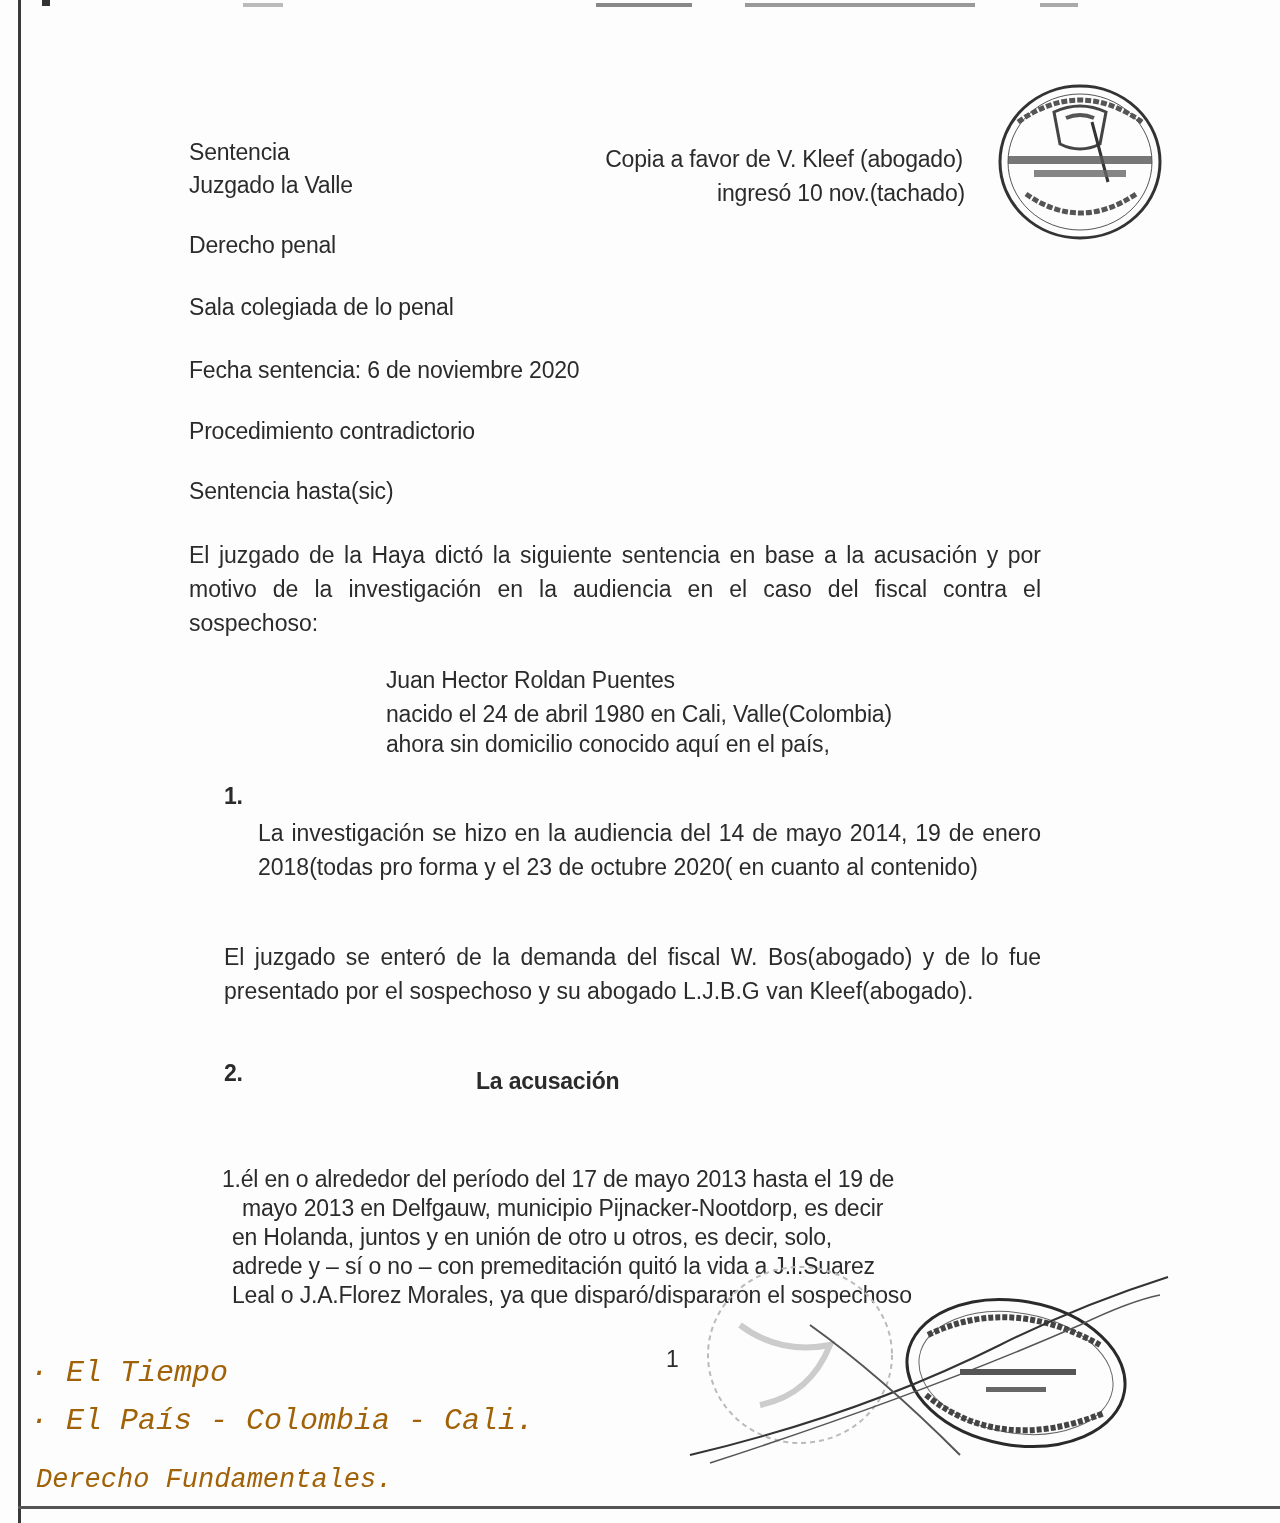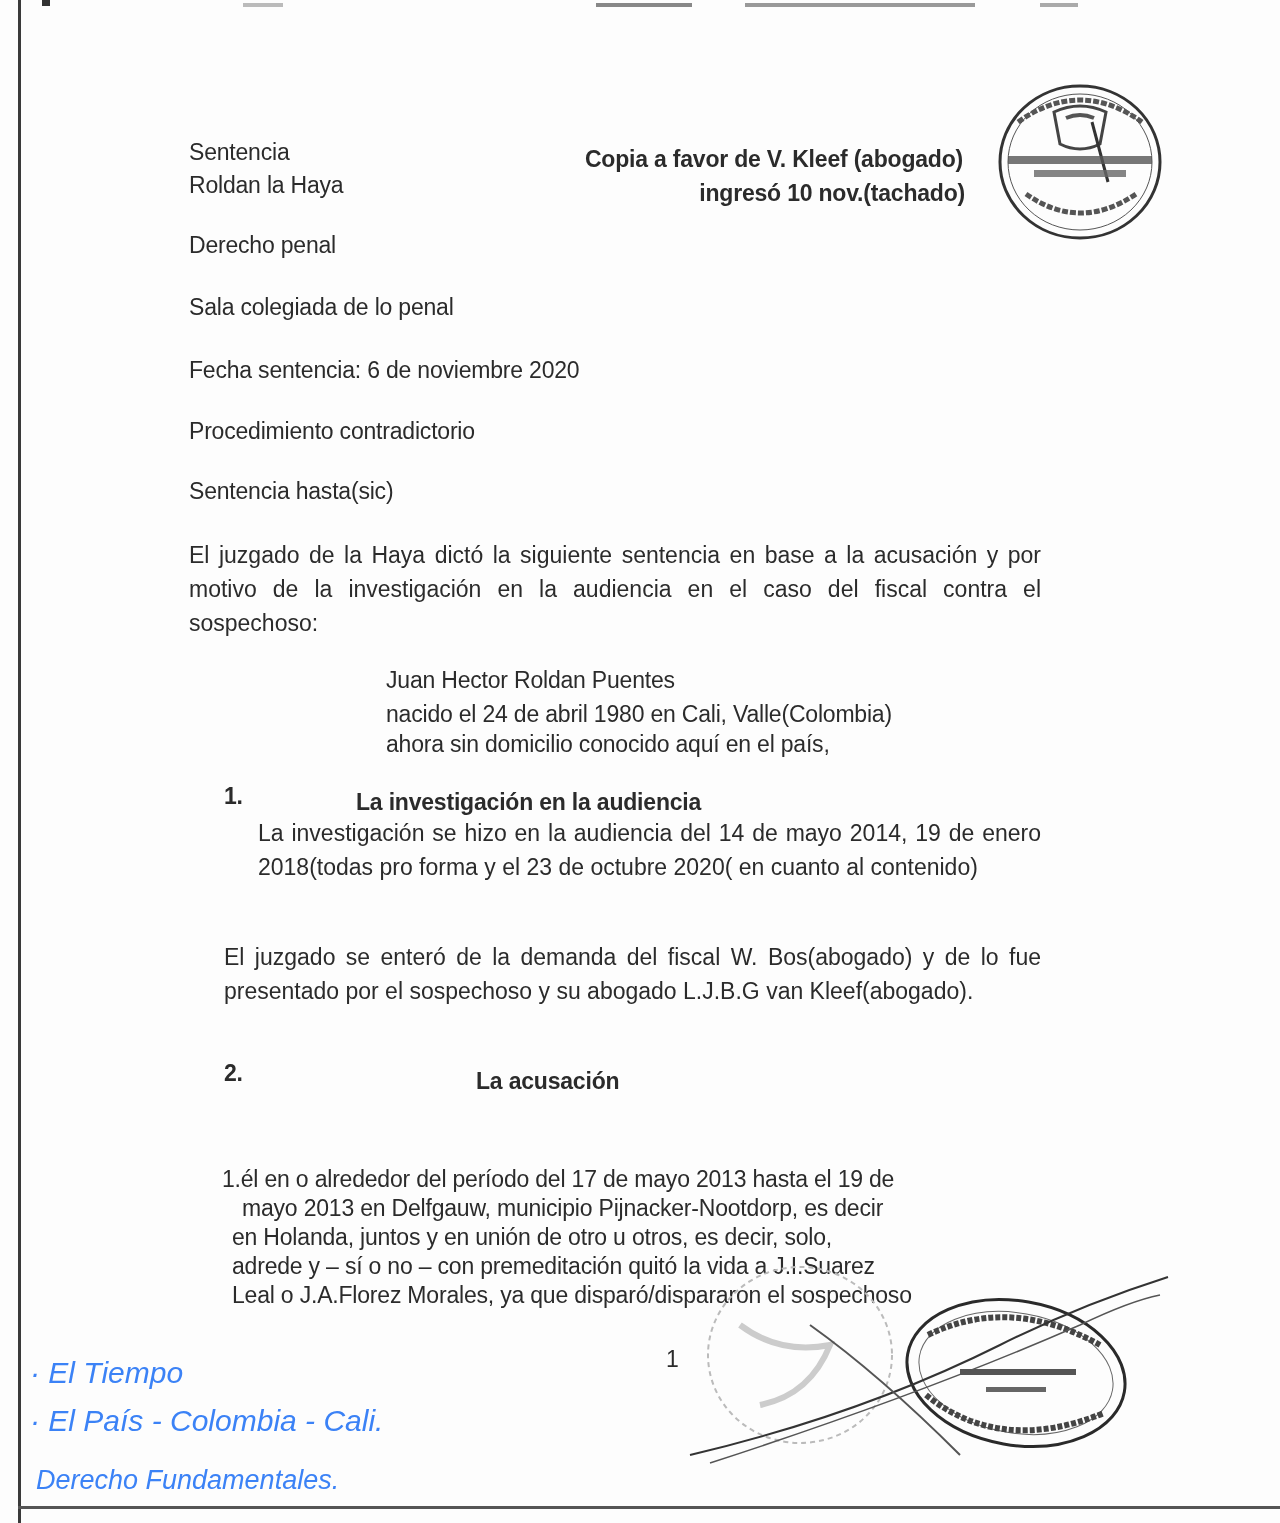--- a/index.html
+++ b/index.html
@@ -10,41 +10,41 @@
       color: #2b2b2b;
     }
     .page { position: absolute; inset: 0; }
     .left-rule { position: absolute; left: 18px; top: 0; width: 3px; height: 1523px; background: #3a3a3a; }
     .bottom-rule { position: absolute; left: 18px; right: 0; top: 1506px; height: 3px; background: #555; }
     .top-marks { position: absolute; top: 0; left: 0; width: 1280px; height: 14px; }
     .top-marks span { position: absolute; top: 3px; height: 4px; background: #777; }
     .t { position: absolute; font-size: 23px; line-height: 30px; white-space: nowrap; letter-spacing: -0.2px; }
     .justify { position: absolute; font-size: 23px; line-height: 34px; text-align: justify; text-align-last: left; }
     .b { font-weight: bold; }
-    .right { text-align: center; font-weight: bold; }
+    .right { text-align: center; }
     .stamp { position: absolute; }
-    .hand { position: absolute; font-family: Liberation Sans, sans-serif; font-style: italic; color: #3b82f6; font-size: 30px; white-space: nowrap; }
+    .hand { position: absolute; font-family: Liberation Mono, monospace; font-style: italic; color: #a16207; font-size: 30px; white-space: nowrap; }
     .hand.small { font-size: 27px; }
   </style>
 </head>
 <body>
 
 <div class="page">
   <div class="left-rule"></div>
   <div class="bottom-rule"></div>
   <div class="top-marks">
     <span style="left:42px;width:8px;height:6px;top:0;background:#333"></span>
     <span style="left:243px;width:40px;background:#bbb"></span>
     <span style="left:596px;width:96px;background:#888"></span>
     <span style="left:745px;width:230px;background:#999"></span>
     <span style="left:1040px;width:38px;background:#aaa"></span>
   </div>
 
   <div class="t" style="left:189px;top:137px">Sentencia</div>
-  <div class="t" style="left:189px;top:170px">Roldan la Haya</div>
+  <div class="t" style="left:189px;top:170px">Juzgado la Valle</div>
   <div class="t right" style="right:317px;top:144px">Copia a favor de V. Kleef (abogado)</div>
   <div class="t right" style="right:315px;top:178px">ingresó 10 nov.(tachado)</div>
 
   <svg class="stamp" style="left:996px;top:82px" width="168" height="162" viewBox="0 0 168 162">
     <ellipse cx="84" cy="80" rx="80" ry="76" fill="none" stroke="#333" stroke-width="3"></ellipse>
     <ellipse cx="84" cy="80" rx="72" ry="68" fill="none" stroke="#555" stroke-width="1"></ellipse>
     <path d="M58 30 Q84 18 110 30 L104 62 Q84 72 64 62 Z" fill="none" stroke="#444" stroke-width="3"></path>
     <path d="M96 40 L112 100" stroke="#333" stroke-width="3"></path>
     <path d="M70 36 Q84 30 98 36" stroke="#555" stroke-width="4" fill="none"></path>
     <rect x="12" y="74" width="144" height="8" fill="#555" opacity="0.8"></rect>
@@ -59,21 +59,20 @@
   <div class="t" style="left:189px;top:416px">Procedimiento contradictorio</div>
   <div class="t" style="left:189px;top:476px">Sentencia hasta(sic)</div>
 
   <div class="justify" style="left:189px;top:538px;width:852px">El juzgado de la Haya dictó la siguiente sentencia en base a la acusación y por motivo de la investigación en la audiencia en el caso del fiscal contra el sospechoso:</div>
 
   <div class="t" style="left:386px;top:665px">Juan Hector Roldan Puentes</div>
   <div class="t" style="left:386px;top:699px">nacido el 24 de abril 1980 en Cali, Valle(Colombia)</div>
   <div class="t" style="left:386px;top:729px">ahora sin domicilio conocido aquí en el país,</div>
 
   <div class="t b" style="left:224px;top:781px">1.</div>
-  <div class="t b" style="left:356px;top:787px">La investigación en la audiencia</div>
   <div class="justify" style="left:258px;top:816px;width:783px">La investigación se hizo en la audiencia del 14 de mayo 2014, 19 de enero 2018(todas pro forma y el 23 de octubre 2020( en cuanto al contenido)</div>
   <div class="justify" style="left:224px;top:940px;width:817px">El juzgado se enteró de la demanda del fiscal W. Bos(abogado) y de lo fue presentado por el sospechoso y su abogado L.J.B.G van Kleef(abogado).</div>
 
   <div class="t b" style="left:224px;top:1058px">2.</div>
   <div class="t b" style="left:476px;top:1066px">La acusación</div>
   <div class="t" style="left:222px;top:1164px">1.él en o alrededor del período del 17 de mayo 2013 hasta el 19 de</div>
   <div class="t" style="left:242px;top:1193px">mayo 2013 en Delfgauw, municipio Pijnacker-Nootdorp, es decir</div>
   <div class="t" style="left:232px;top:1251px">adrede y – sí o no – con premeditación quitó la vida a J.I.Suarez</div>
   <div class="t" style="left:232px;top:1222px">en Holanda, juntos y en unión de otro u otros, es decir, solo,</div>
   <div class="t" style="left:232px;top:1280px">Leal o J.A.Florez Morales, ya que disparó/dispararon el sospechoso</div>

